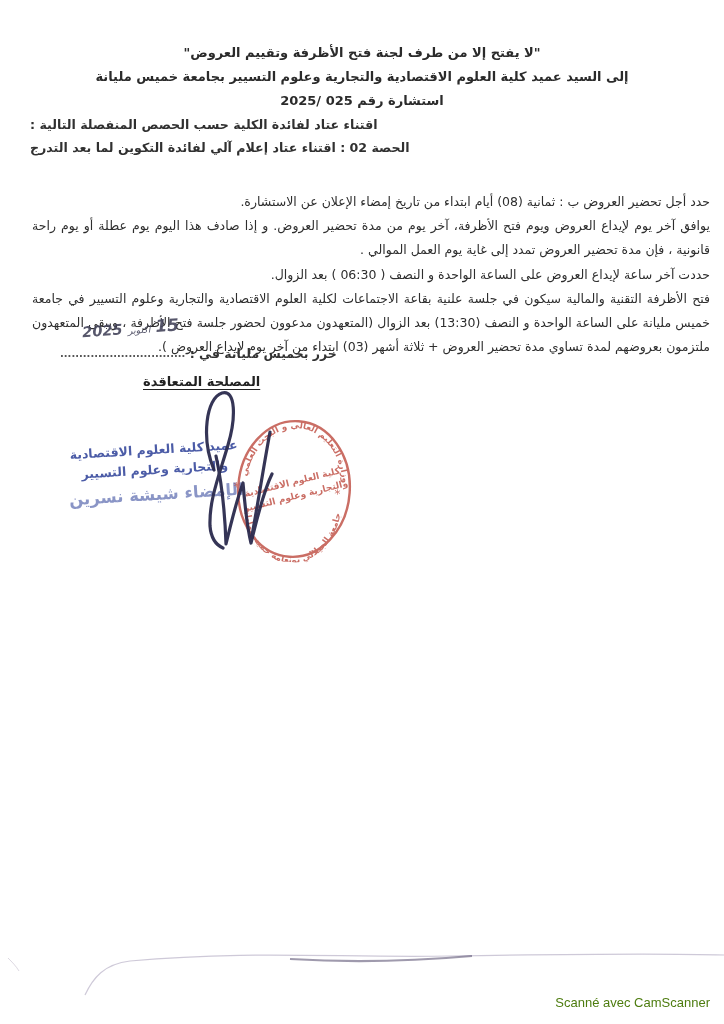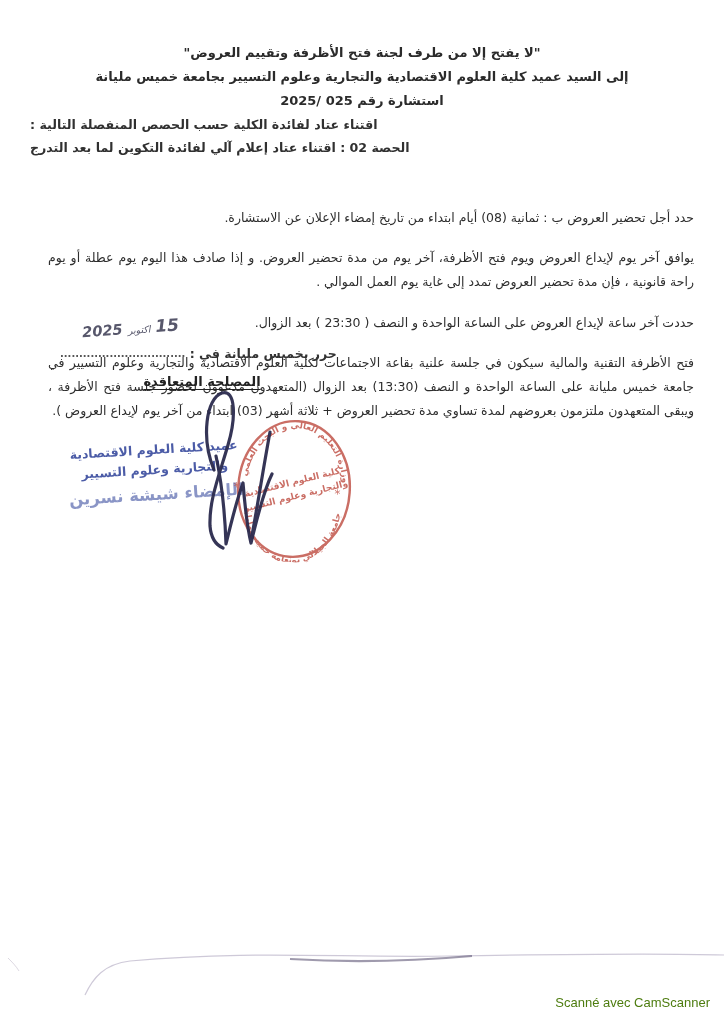--- a/index.html
+++ b/index.html
@@ -26,21 +26,21 @@
     text-align:left;font-size:12.6px;line-height:23px;
     font-weight:600;color:#303030;
   }
   .subject-block p{margin:0;}
   
   .body-block{
     position:absolute;top:190px;right:14px;left:32px;
     font-size:12.5px;line-height:24.2px;
     text-align:justify;color:#2e2e2e;
   }
-  .body-block p{margin:16px;}
+  .body-block p{margin:0;}
   
   .issue-row{
     position:absolute;top:346px;left:60px;
     font-size:12.5px;font-weight:600;white-space:nowrap;color:#333;
   }
   .issue-dots{
     font-size:10px;letter-spacing:1.6px;color:#555;
     vertical-align:1px;
   }
   .handwritten-date{
@@ -48,21 +48,21 @@
     transform:rotate(-4deg);
     color:#45455c;opacity:.9;white-space:nowrap;
     font-style:italic;text-align:left;direction:rtl;
   }
   .hw-day{font-size:17px;letter-spacing:7px;font-weight:bold;}
   .hw-month{font-size:9.5px;letter-spacing:1px;}
   .hw-year{font-size:14.5px;letter-spacing:1px;font-weight:bold;}
   
   .contracting-title{
     position:absolute;top:374px;left:143px;width:118px;
-    text-align:center;font-size:13px;font-weight:bold;
+    text-align:left;font-size:13px;font-weight:bold;
     text-decoration:underline;text-underline-offset:3px;color:#222;
   }
   .dean-stamp{
     position:absolute;top:440px;left:46px;width:218px;
     text-align:center;
     color:#3d4fa0;
     transform:rotate(-3.5deg);
     font-weight:bold;font-size:12.5px;line-height:19.5px;
     opacity:.92;
   }
@@ -99,21 +99,21 @@
   </div>
 
   <div class="subject-block">
     <p>اقتناء عتاد لفائدة الكلية حسب الحصص المنفصلة التالية :</p>
     <p>الحصة 02 : اقتناء عتاد إعلام آلي لفائدة التكوين لما بعد التدرج</p>
   </div>
 
   <div class="body-block">
     <p>حدد أجل تحضير العروض ب : ثمانية (08) أيام ابتداء من تاريخ إمضاء الإعلان عن الاستشارة.</p>
     <p>يوافق آخر يوم لإيداع العروض ويوم فتح الأظرفة، آخر يوم من مدة تحضير العروض. و إذا صادف هذا اليوم يوم عطلة أو يوم راحة قانونية ، فإن مدة تحضير العروض تمدد إلى غاية يوم العمل الموالي .</p>
-    <p>حددت آخر ساعة لإيداع العروض على الساعة الواحدة و النصف ( 23:30 ) بعد الزوال.</p>
+    <p>حددت آخر ساعة لإيداع العروض على الساعة الواحدة و النصف ( 06:30 ) بعد الزوال.</p>
     <p>فتح الأظرفة التقنية والمالية سيكون في جلسة علنية بقاعة الاجتماعات لكلية العلوم الاقتصادية والتجارية وعلوم التسيير في جامعة خميس مليانة على الساعة الواحدة و النصف (13:30) بعد الزوال (المتعهدون مدعوون لحضور جلسة فتح الأظرفة ، ويبقى المتعهدون ملتزمون بعروضهم لمدة تساوي مدة تحضير العروض + ثلاثة أشهر (03) ابتداء من آخر يوم لإيداع العروض ).</p>
   </div>
 
   <div class="issue-row">
     <span>حرر بخميس مليانة في :</span>
     <span class="issue-dots">.................................</span>
   </div>
 
   <div class="handwritten-date">
     <span class="hw-day">15</span>

